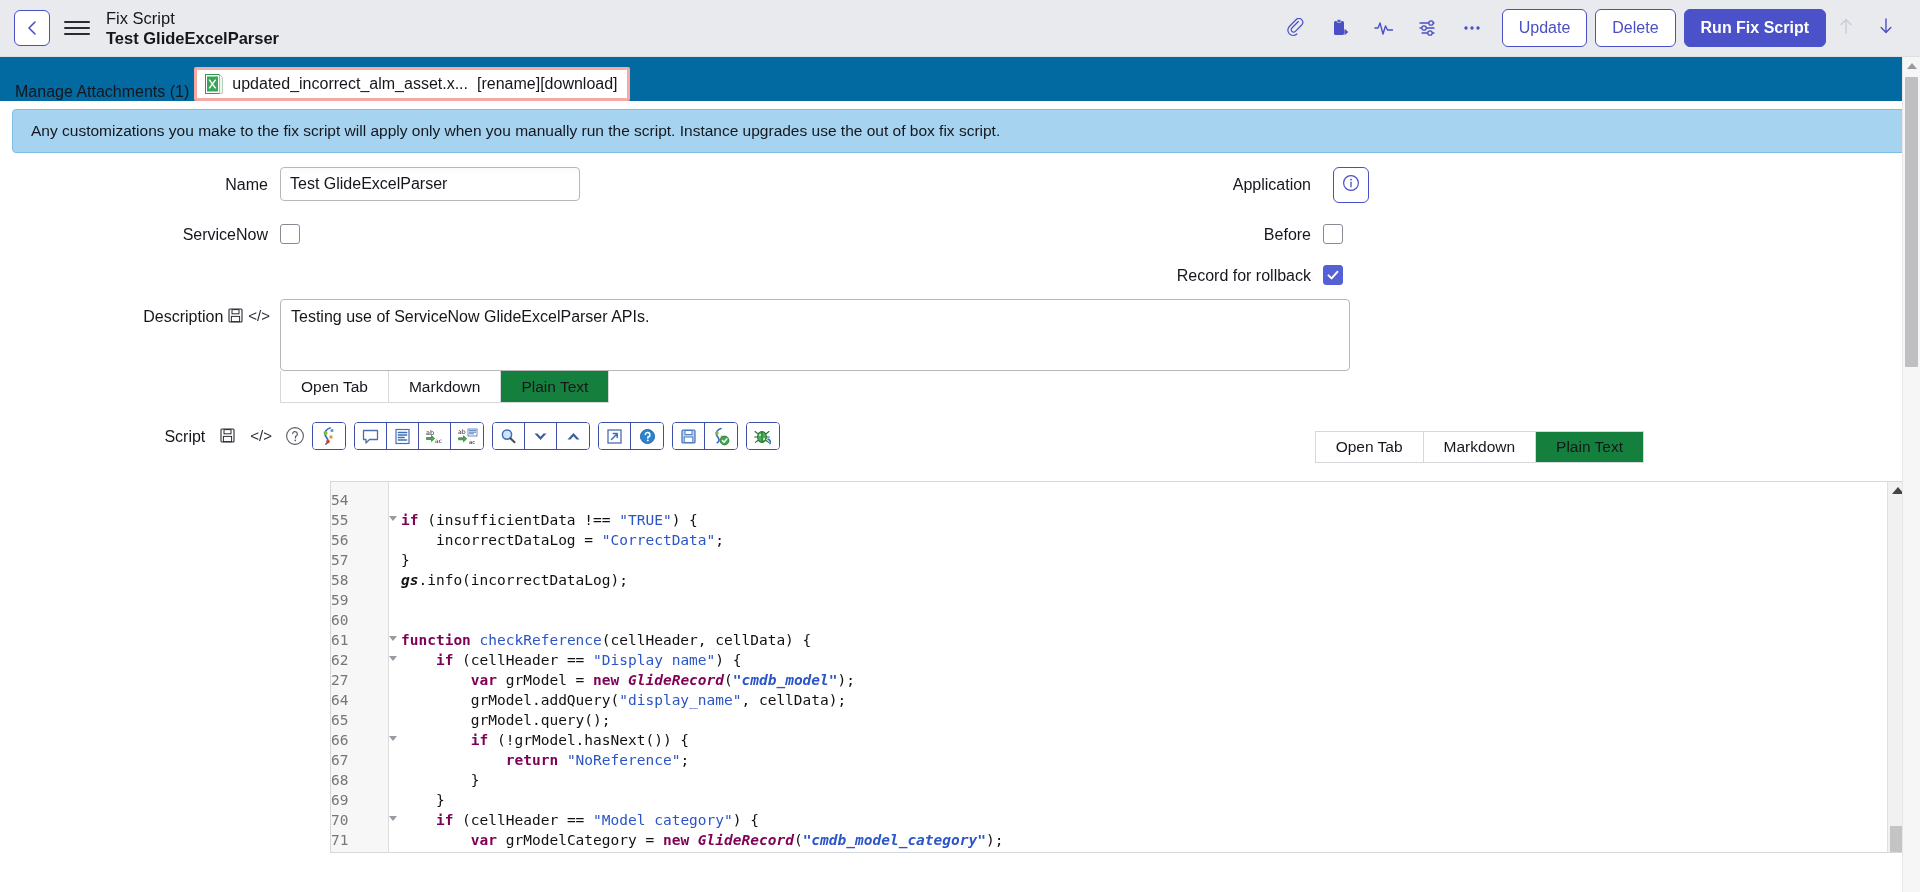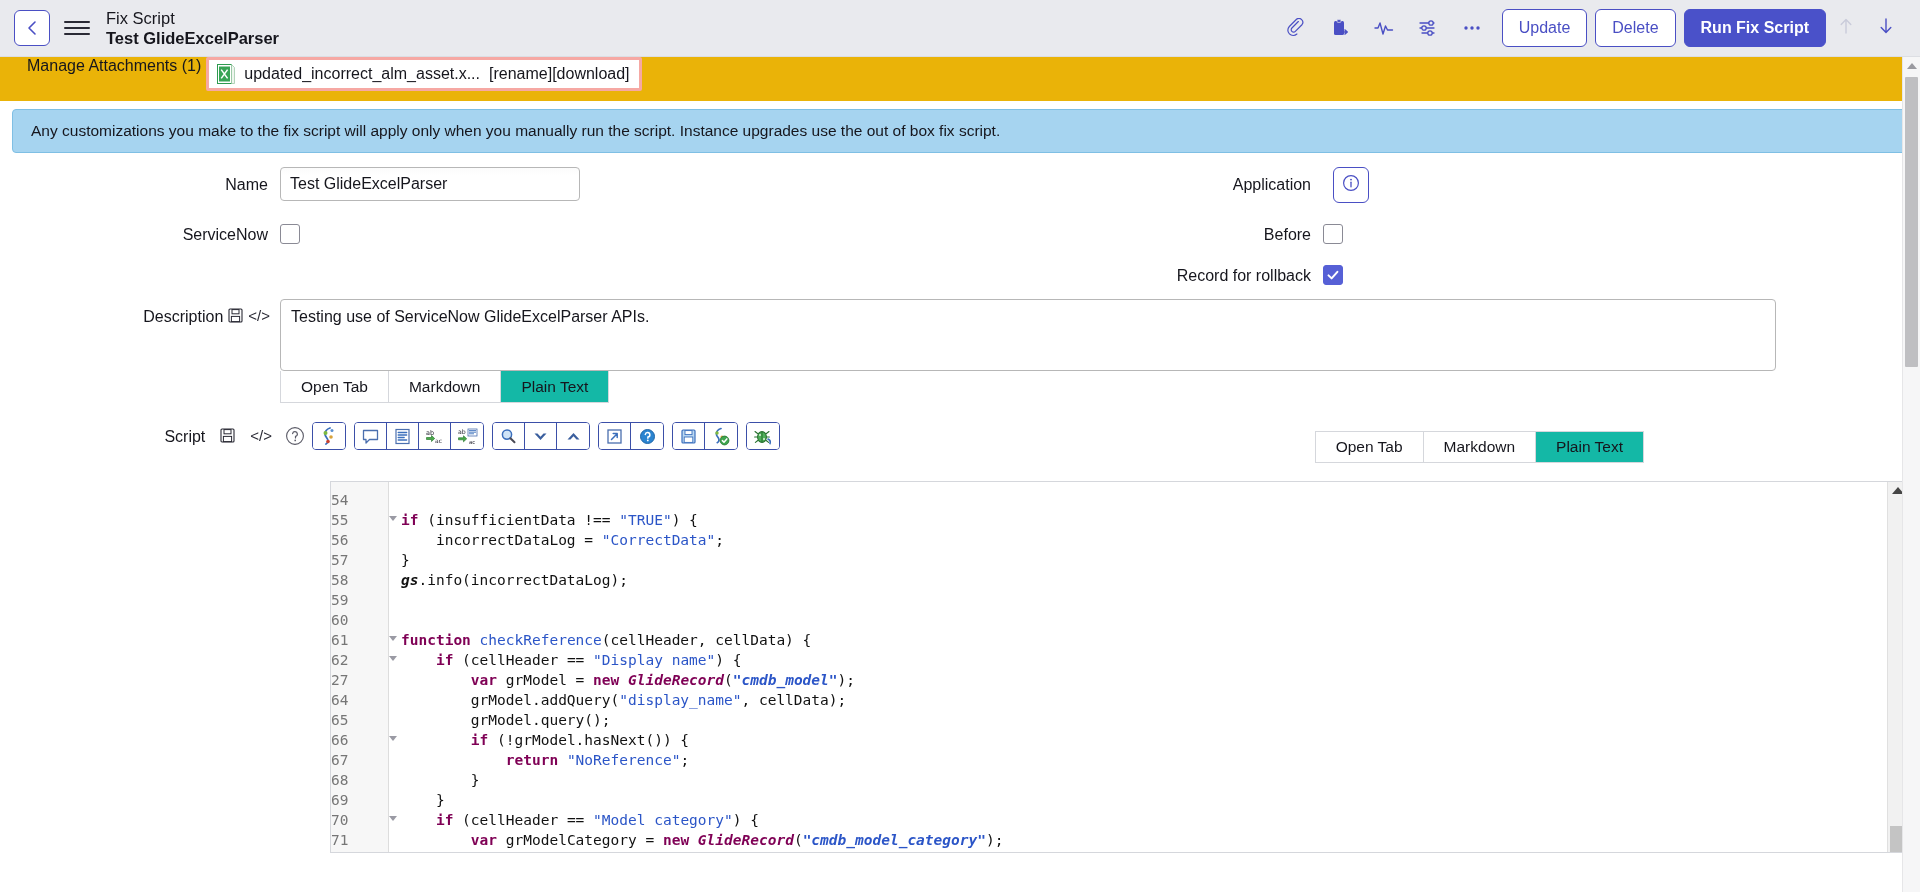--- a/index.html
+++ b/index.html
@@ -80,23 +80,23 @@
   .nav-arrow {
     width: 40px; height: 40px;
     display:flex; align-items:center; justify-content:center;
     cursor: pointer; flex:none;
   }
   .nav-arrow.disabled { opacity: .35; }
 
   
   .attach-row {
     height: 44px;
-    display: flex; align-items: flex-start;
-    padding-left: 27px;
-    background: #eab308;
+    display: flex; align-items: flex-end;
+    padding-left: 15px;
+    background: #0369a1;
     font-size: 16px;
     color: #16161d;
   }
   .attach-label { cursor: pointer; }
   .attach-box {
     margin-left: 5px;
     border: 3px solid #f6a8a3;
     background: #ffffff;
     height: 34px;
     display: flex; align-items: center;
@@ -200,21 +200,21 @@
   .desc-label-wrap {
     display:flex; align-items:flex-start; justify-content:flex-end;
     gap: 5px;
     padding-top: 9px;
     padding-right: 10px;
   }
   .mini-ico { cursor:pointer; display:block; }
   .codetag { font-size: 15px; color: #2a2a35; cursor: pointer; line-height: 1; }
 
   .desc-area {
-    width: 1496px;
+    width: 1070px;
     height: 72px;
     border: 1px solid #b7b7b7;
     border-radius: 4px;
     background: #ffffff;
     font-size: 16px;
     color: #16161d;
     padding: 8px 10px;
     resize: none;
     font-family: "Liberation Sans", sans-serif;
     outline: none;
@@ -232,21 +232,21 @@
     padding: 0 20px;
     height: 100%;
     display: flex; align-items: center;
     font-size: 15.5px;
     color: #16161d;
     border-right: 1px solid #d5d7dc;
     cursor: pointer;
     background: #ffffff;
   }
   .tabstrip .tab:last-child { border-right: none; }
-  .tabstrip .tab.active { background: #14b8a6; }
+  .tabstrip .tab.active { background: #15803d; }
 
   
   .script-row { display:flex; align-items:flex-start; margin-top: 16px; }
   .script-lbl-wrap {
     width: 268px;
     display:flex; align-items:flex-start; justify-content:flex-end;
     gap:15px; padding-top: 9px; padding-right: 8px;
     flex: none;
   }
   .helpq {

